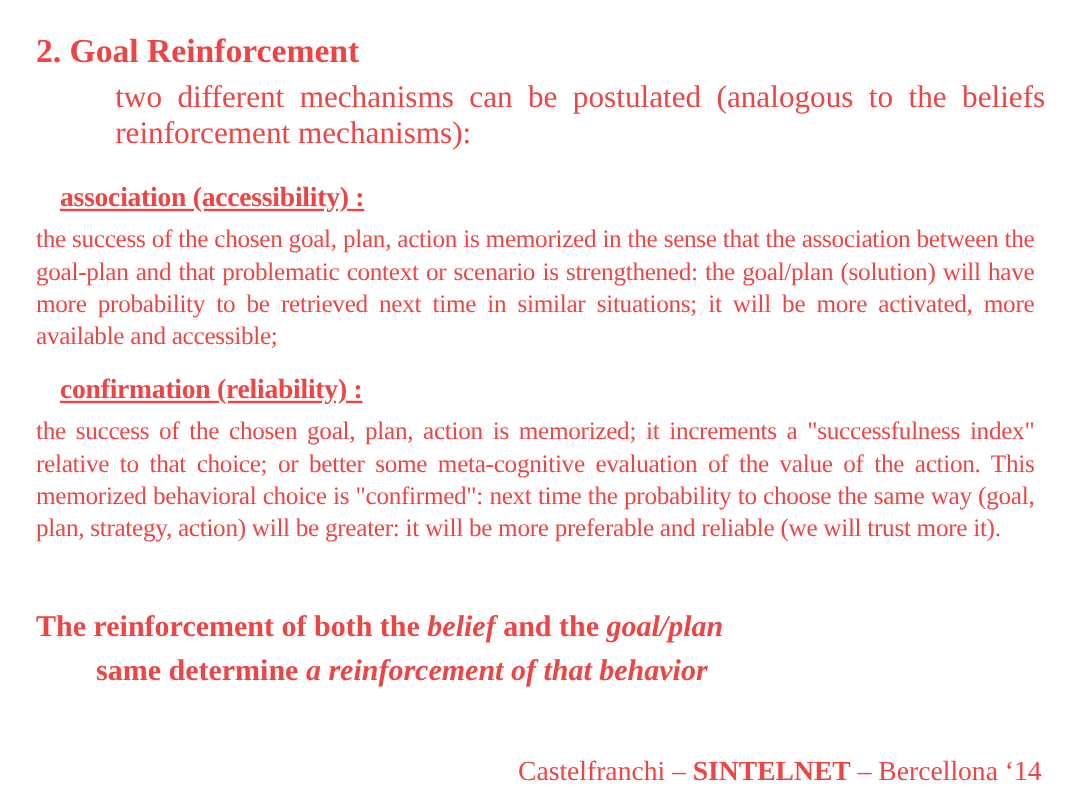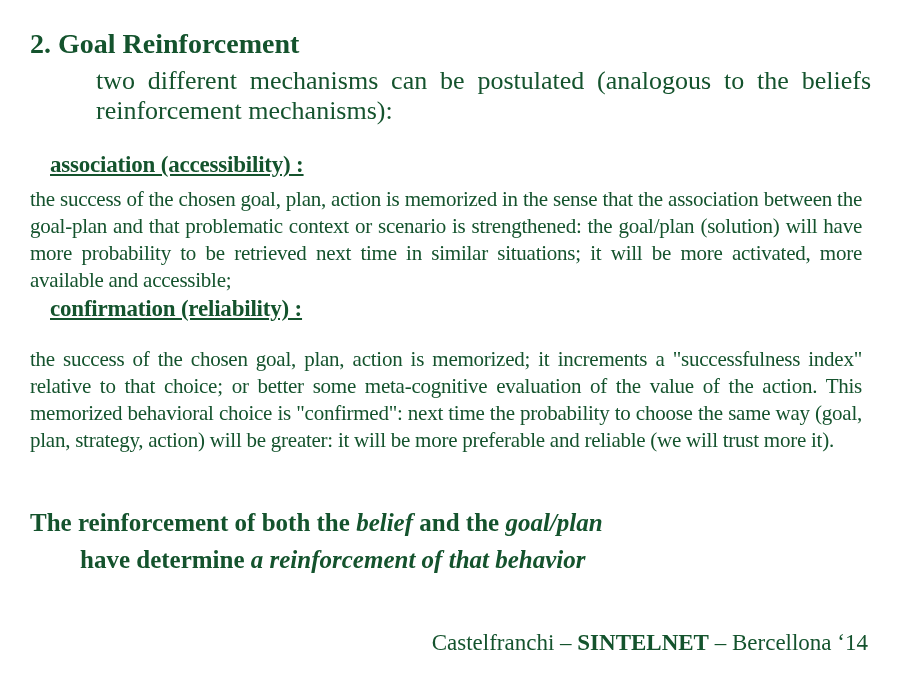--- a/index.html
+++ b/index.html
@@ -3,21 +3,21 @@
 <meta charset="utf-8">
 <style>
   * { margin: 0; padding: 0; box-sizing: border-box; }
   html, body { background: #888; }
   .slide {
     position: relative;
     width: 900px;
     height: 675px;
     margin: 0 auto;
     background: #ffffff;
-    color: #14532d;
+    color: #ef4444;
     font-family: "Liberation Serif", "DejaVu Serif", serif;
     overflow: hidden;
   }
   .title {
     position: absolute;
     left: 30px;
     top: 28px;
     font-size: 28px;
     font-weight: bold;
     letter-spacing: 0px;
@@ -34,21 +34,21 @@
   }
   .sec-head {
     position: absolute;
     left: 50px;
     font-size: 23px;
     font-weight: bold;
     letter-spacing: -0.2px;
     text-decoration: underline;
   }
   .sec-head.assoc { top: 152px; }
-  .sec-head.confirm { top: 296px; }
+  .sec-head.confirm { top: 312px; }
   .sec-body {
     position: absolute;
     left: 30px;
     width: 832px;
     font-size: 21px;
     line-height: 27px;
     text-align: justify;
     letter-spacing: -0.25px;
   }
   .sec-body.assoc { top: 186px; }
@@ -85,18 +85,18 @@
   <div class="sec-head assoc">association (accessibility) :</div>
 
   <p class="sec-body assoc">the success of the chosen goal, plan, action is memorized in the sense that the association between the goal-plan and that problematic context or scenario is strengthened: the goal/plan (solution) will have more probability to be retrieved next time in similar situations; it will be more activated, more available and accessible;</p>
 
   <div class="sec-head confirm">confirmation (reliability) :</div>
 
   <p class="sec-body confirm">the success of the chosen goal, plan, action is memorized; it increments a "successfulness index" relative to that choice; or better some meta-cognitive evaluation of the value of the action. This memorized behavioral choice is "confirmed": next time the probability to choose the same way (goal, plan, strategy, action) will be greater: it will be more preferable and reliable (we will trust more it).</p>
 
   <div class="statement">
     <div class="line1"><span>The reinforcement of both the </span><span class="it">belief</span><span> and the </span><span class="it">goal/plan</span></div>
-    <div class="line2"><span>have determine </span><span class="it">a reinforcement of that behavior</span></div>
+    <div class="line2"><span>same determine </span><span class="it">a reinforcement of that behavior</span></div>
   </div>
 
   <div class="footer"><span>Castelfranchi – </span><span class="b">SINTELNET</span><span> – Bercellona ‘14</span></div>
 
 </div>
 
 </body></html>

